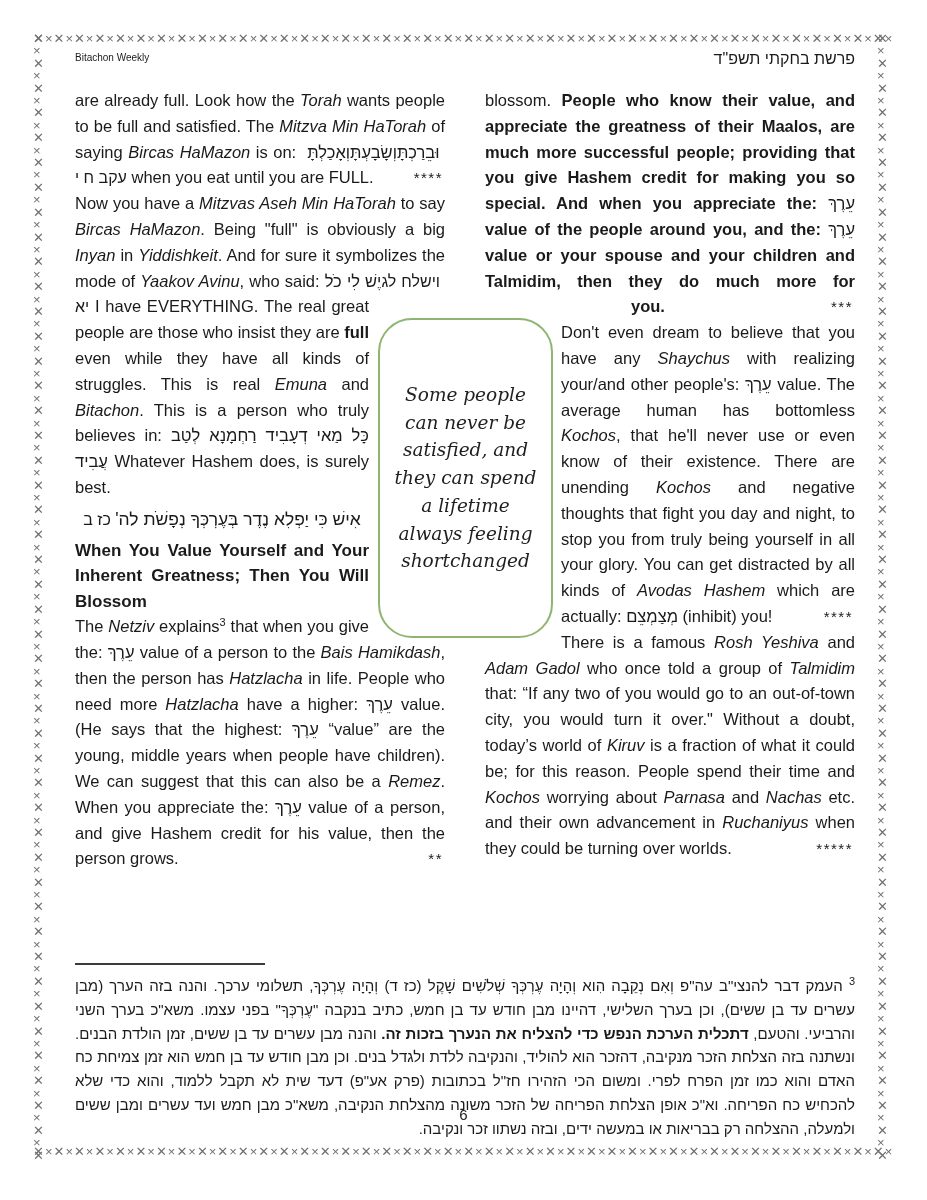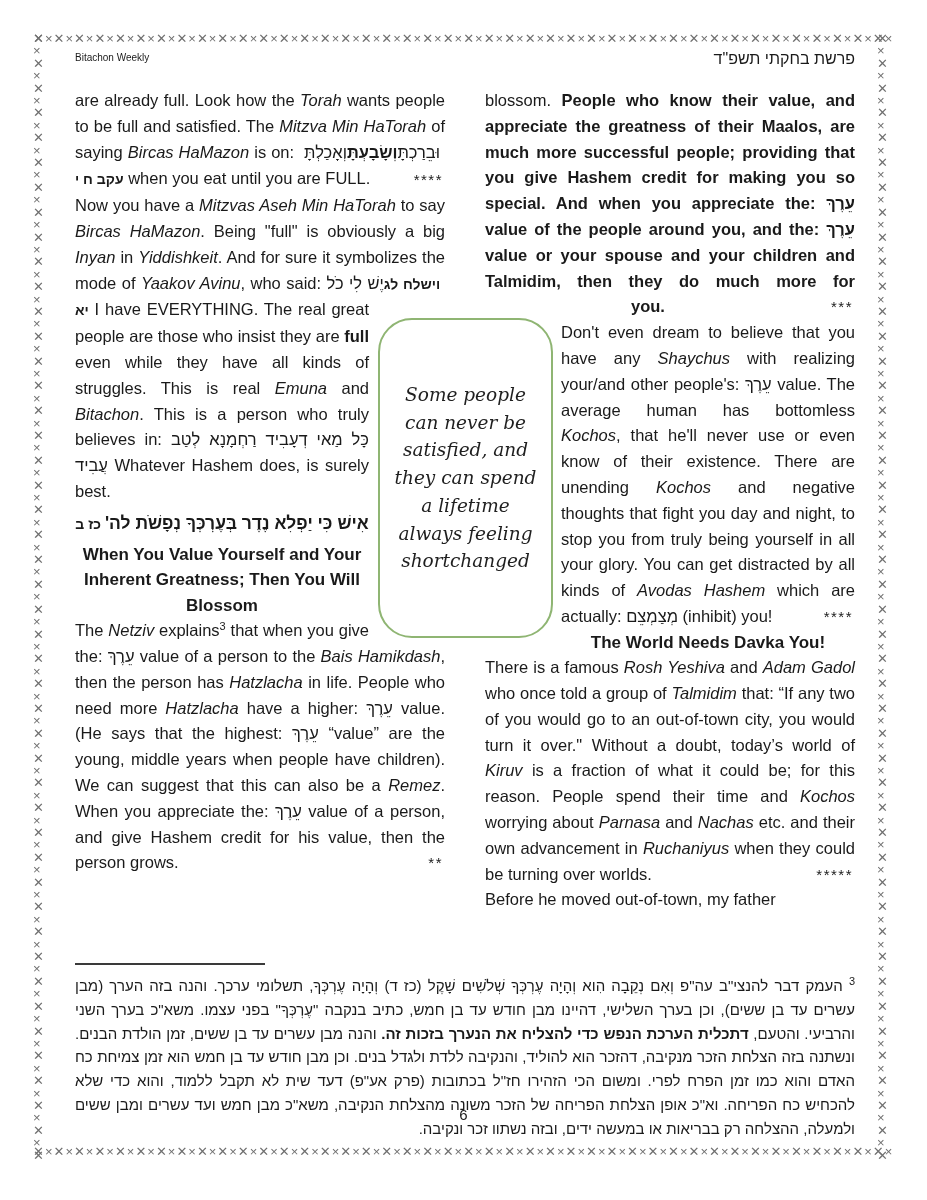--- a/index.html
+++ b/index.html
@@ -20,28 +20,28 @@
   .header-left{position:absolute;left:75px;top:52px;font-size:10px;}
   .header-right{position:absolute;right:72px;top:50px;font-size:16px;direction:rtl;}
   
   .columns{
     position:absolute;left:75px;top:88px;width:780px;
     display:grid;grid-template-columns:370px 370px;column-gap:40px;
     text-align:justify;font-size:16.5px;line-height:25.8px;
   }
   .col{min-width:0;}
   .col p{margin:0;position:relative;}
-  .heading-en{font-size:17px;line-height:25.5px;text-align:center;font-weight:bold;margin:0;}
+  .heading-en{font-size:17px;line-height:25.5px;font-weight:bold;margin:0;}
   .heading-he{font-size:17.5px;line-height:36px;text-align:center;font-weight:bold;margin:0;direction:rtl;}
   
   .i{font-style:italic;margin-top:19px;}
   .b{font-weight:bold;}
   .bi{font-weight:bold;}
-  .heb{font-weight:bold;}
-  .cite{font-size:14px;font-weight:bold;}
+  .heb{font-weight:normal;}
+  .cite{font-size:16px;font-weight:normal;}
   .sup{font-size:11px;vertical-align:super;line-height:0;}
   .stars{position:absolute;right:2px;bottom:0;font-size:15px;letter-spacing:1.5px;}
   .indent{margin-left:70px;}
   
   .spacer-top-r{float:right;width:0;height:230px;}
   .spacer-box-r{float:right;clear:right;width:76px;height:320px;}
   .spacer-top-l{float:left;width:0;height:230px;}
   .spacer-box-l{float:left;clear:left;width:76px;height:320px;}
   
   .quote-box{
@@ -80,23 +80,21 @@
     <p><span>Now you have a </span><span class="i">Mitzvas Aseh Min HaTorah</span><span> to say </span><span class="i">Bircas HaMazon</span><span>. Being "full" is obviously a big </span><span class="i">Inyan</span><span> in </span><span class="i">Yiddishkeit</span><span>. And for sure it symbolizes the mode of </span><span class="i">Yaakov Avinu</span><span>, who said: </span><span class="he" dir="rtl">יֶשׁ לִי כֹל</span><span class="cite" dir="rtl"> וישלח לג יא</span><span> I have EVERYTHING. The real great people are those who insist they are </span><span class="b">full</span><span> even while they have all kinds of struggles. This is real </span><span class="i">Emuna</span><span> and </span><span class="i">Bitachon</span><span>. This is a person who truly believes in: </span><span class="he" dir="rtl">כָּל מַאי דְעָבִיד רַחְמָנָא לְטַב עֲבִיד</span><span> Whatever Hashem does, is surely best.</span></p>
     <p class="heading-he"><span class="heb" dir="rtl">אִישׁ כִּי יַפְלִא נֶדֶר בְּעֶרְכְּךָ נְפָשֹׁת לה'</span><span class="cite" dir="rtl"> כז ב</span></p>
     <h3 class="heading-en">When You Value Yourself and Your Inherent Greatness; Then You Will Blossom</h3>
     <p><span>The </span><span class="i">Netziv</span><span> explains</span><span class="sup">3</span><span> that when you give the: </span><span class="he" dir="rtl">עֵרֶךְ</span><span> value of a person to the </span><span class="i">Bais Hamikdash</span><span>, then the person has </span><span class="i">Hatzlacha</span><span> in life. People who need more </span><span class="i">Hatzlacha</span><span> have a higher: </span><span class="he" dir="rtl">עֵרֶךְ</span><span> value. (He says that the highest: </span><span class="he" dir="rtl">עֵרֶךְ</span><span> “value” are the young, middle years when people have children). We can suggest that this can also be a </span><span class="i">Remez</span><span>. When you appreciate the: </span><span class="he" dir="rtl">עֵרֶךְ</span><span> value of a person, and give Hashem credit for his value, then the person grows.</span><span class="stars">**</span></p>
   </div>
   <div class="col">
     <div class="spacer-top-l"></div>
     <div class="spacer-box-l"></div>
     <p><span>blossom. </span><span class="b">People who know their value, and appreciate the greatness of their </span><span class="bi">Maalos</span><span class="b">, are much more successful people; providing that you give Hashem credit for making you so special. And when you appreciate the: </span><span class="heb" dir="rtl">עֵרֶךְ</span><span class="b"> value of the people around you, and the: </span><span class="heb" dir="rtl">עֵרֶךְ</span><span class="b"> value or your spouse and your children and </span><span class="bi">Talmidim</span><span class="b">, then they do much more for </span><span class="b indent">you.</span><span class="stars">***</span></p>
     <p><span>Don't even dream to believe that you have any </span><span class="i">Shaychus</span><span> with realizing your/and other people's: </span><span class="he" dir="rtl">עֵרֶךְ</span><span> value. The average human has bottomless </span><span class="i">Kochos</span><span>, that he'll never use or even know of their existence. There are unending </span><span class="i">Kochos</span><span> and negative thoughts that fight you day and night, to stop you from truly being yourself in all your glory. You can get distracted by all kinds of </span><span class="i">Avodas Hashem</span><span> which are actually: </span><span class="he" dir="rtl">מְצַמְצֵם</span><span> (inhibit) you!</span><span class="stars">****</span></p>
-    <h3 class="heading-en"><span class="b">The World Needs </span><span class="bi">Davka</span><span class="b"> You!</span></h3>
     <p><span>There is a famous </span><span class="i">Rosh Yeshiva</span><span> and </span><span class="i">Adam Gadol</span><span> who once told a group of </span><span class="i">Talmidim</span><span> that: “If any two of you would go to an out-of-town city, you would turn it over." Without a doubt, today’s world of </span><span class="i">Kiruv</span><span> is a fraction of what it could be; for this reason. People spend their time and </span><span class="i">Kochos</span><span> worrying about </span><span class="i">Parnasa</span><span> and </span><span class="i">Nachas</span><span> etc. and their own advancement in </span><span class="i">Ruchaniyus</span><span> when they could be turning over worlds.</span><span class="stars">*****</span></p>
-    <p><span>Before he moved out-of-town, my father</span></p>
   </div>
 
   <div class="quote-box">
     <div class="quote-text">Some people can never be satisfied, and they can spend a lifetime always feeling shortchanged</div>
   </div>
 </div>
 
 <div class="footnote">
   <hr class="footnote-rule">
   <p class="footnote-text"><span class="sup">3</span><span> העמק דבר להנצי"ב עה"פ וְאִם נְקֵבָה הִוא וְהָיָה עֶרְכְּךָ שְׁלֹשִׁים שָׁקֶל (כז ד) וְהָיָה עֶרְכְּךָ, תשלומי ערכך. והנה בזה הערך (מבן עשרים עד בן ששים), וכן בערך השלישי, דהיינו מבן חודש עד בן חמש, כתיב בנקבה "עֶרְכְּךָ" בפני עצמו. משא"כ בערך השני והרביעי. והטעם, </span><span class="b">דתכלית הערכת הנפש כדי להצליח את הנערך בזכות זה.</span><span> והנה מבן עשרים עד בן ששים, זמן הולדת הבנים. ונשתנה בזה הצלחת הזכר מנקיבה, דהזכר הוא להוליד, והנקיבה ללדת ולגדל בנים. וכן מבן חודש עד בן חמש הוא זמן צמיחת כח האדם והוא כמו זמן הפרח לפרי. ומשום הכי הזהירו חז"ל בכתובות (פרק אע"פ) דעד שית לא תקבל ללמוד, והוא כדי שלא להכחיש כח הפריחה. וא"כ אופן הצלחת הפריחה של הזכר משונה מהצלחת הנקיבה, משא"כ מבן חמש ועד עשרים ומבן ששים ולמעלה, ההצלחה רק בבריאות או במעשה ידים, ובזה נשתוו זכר ונקיבה.</span></p>

